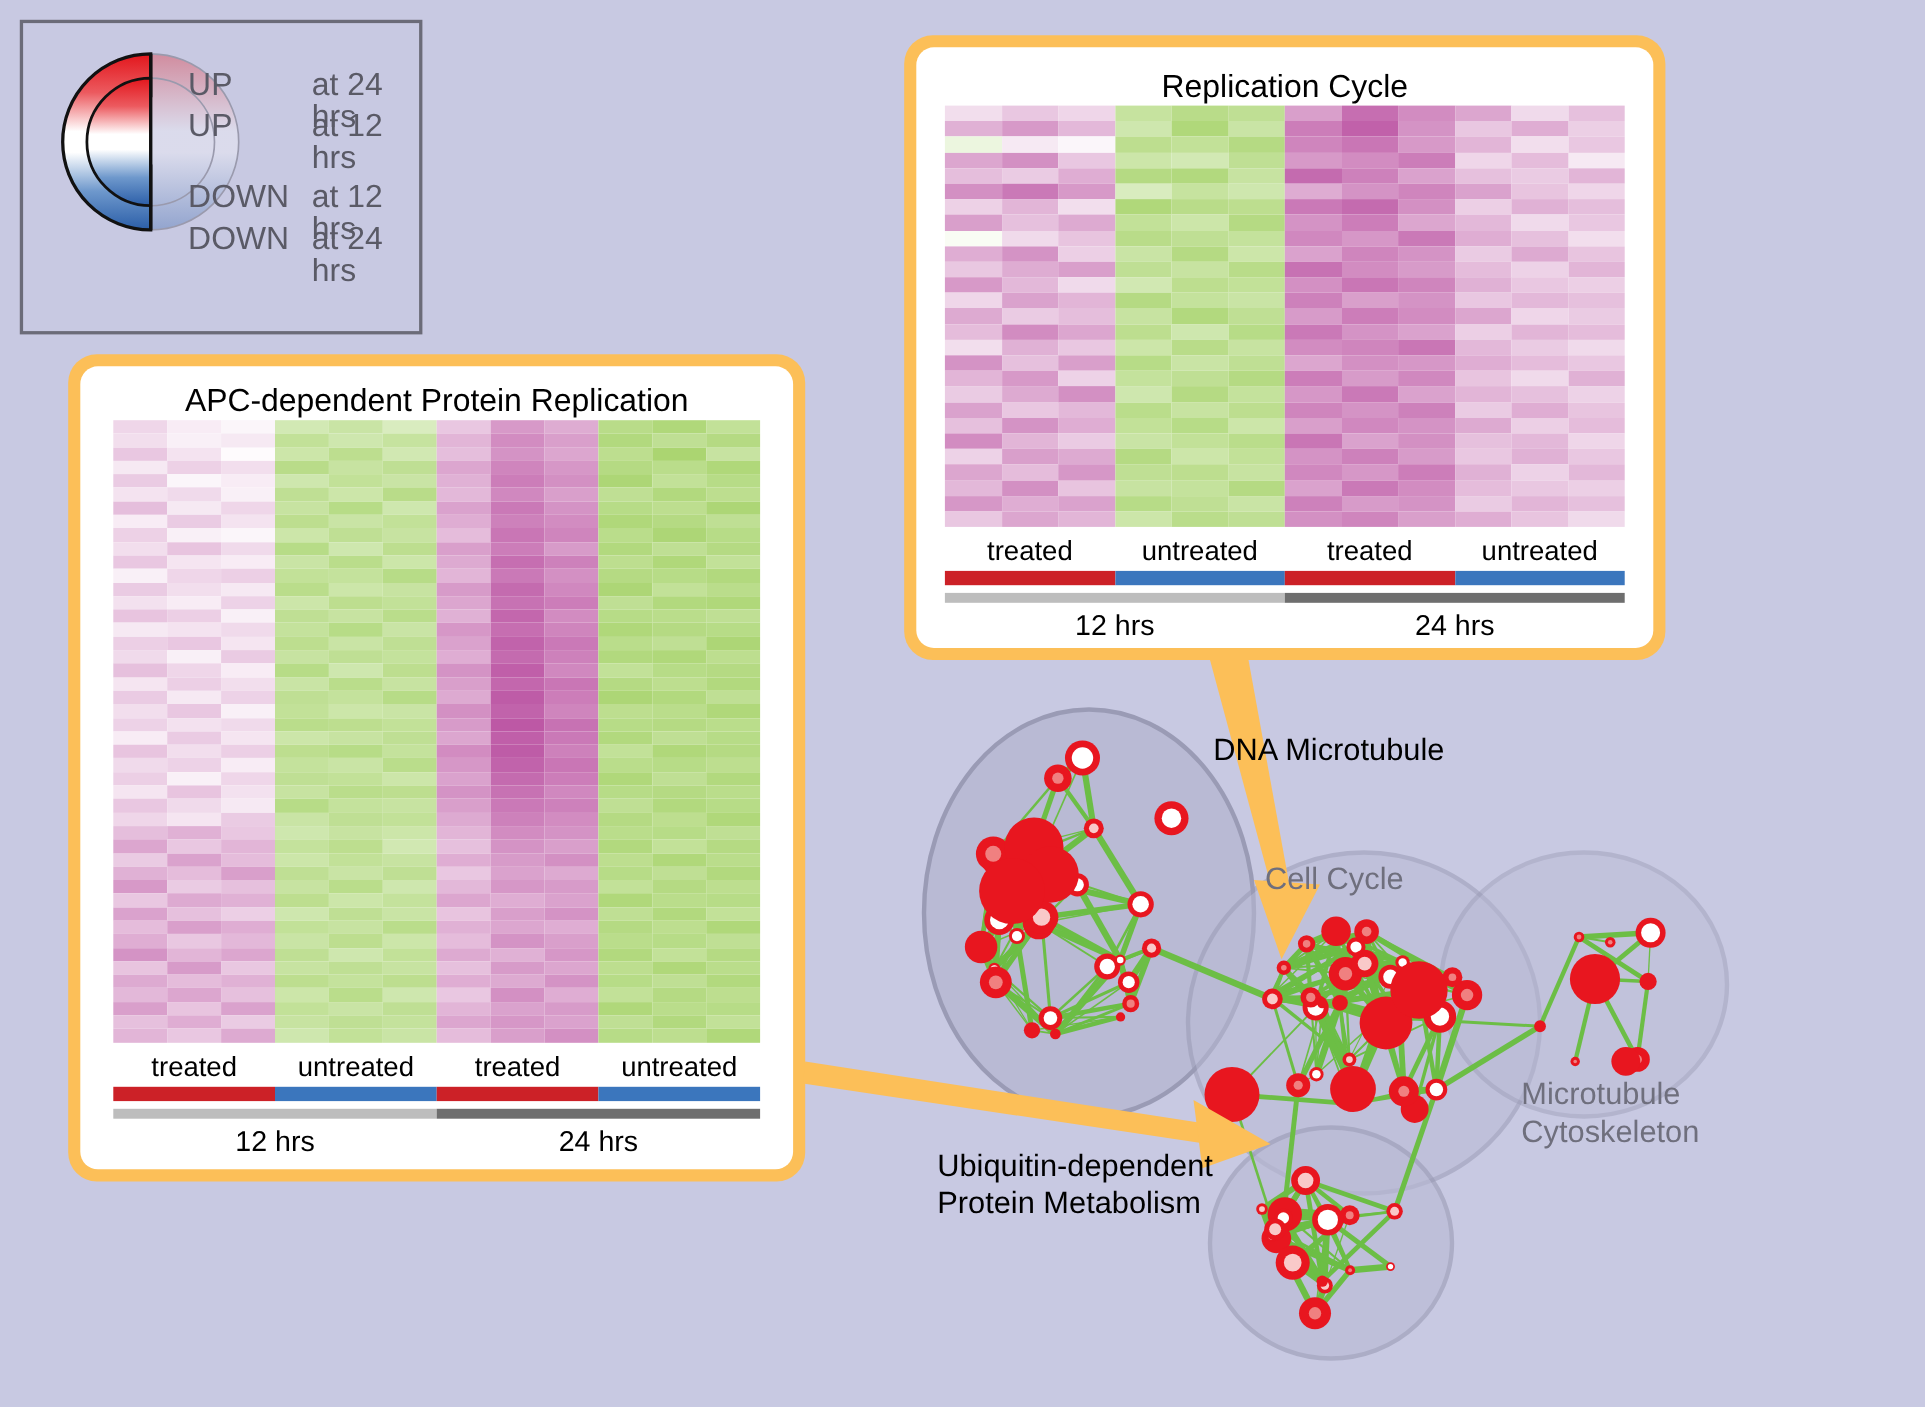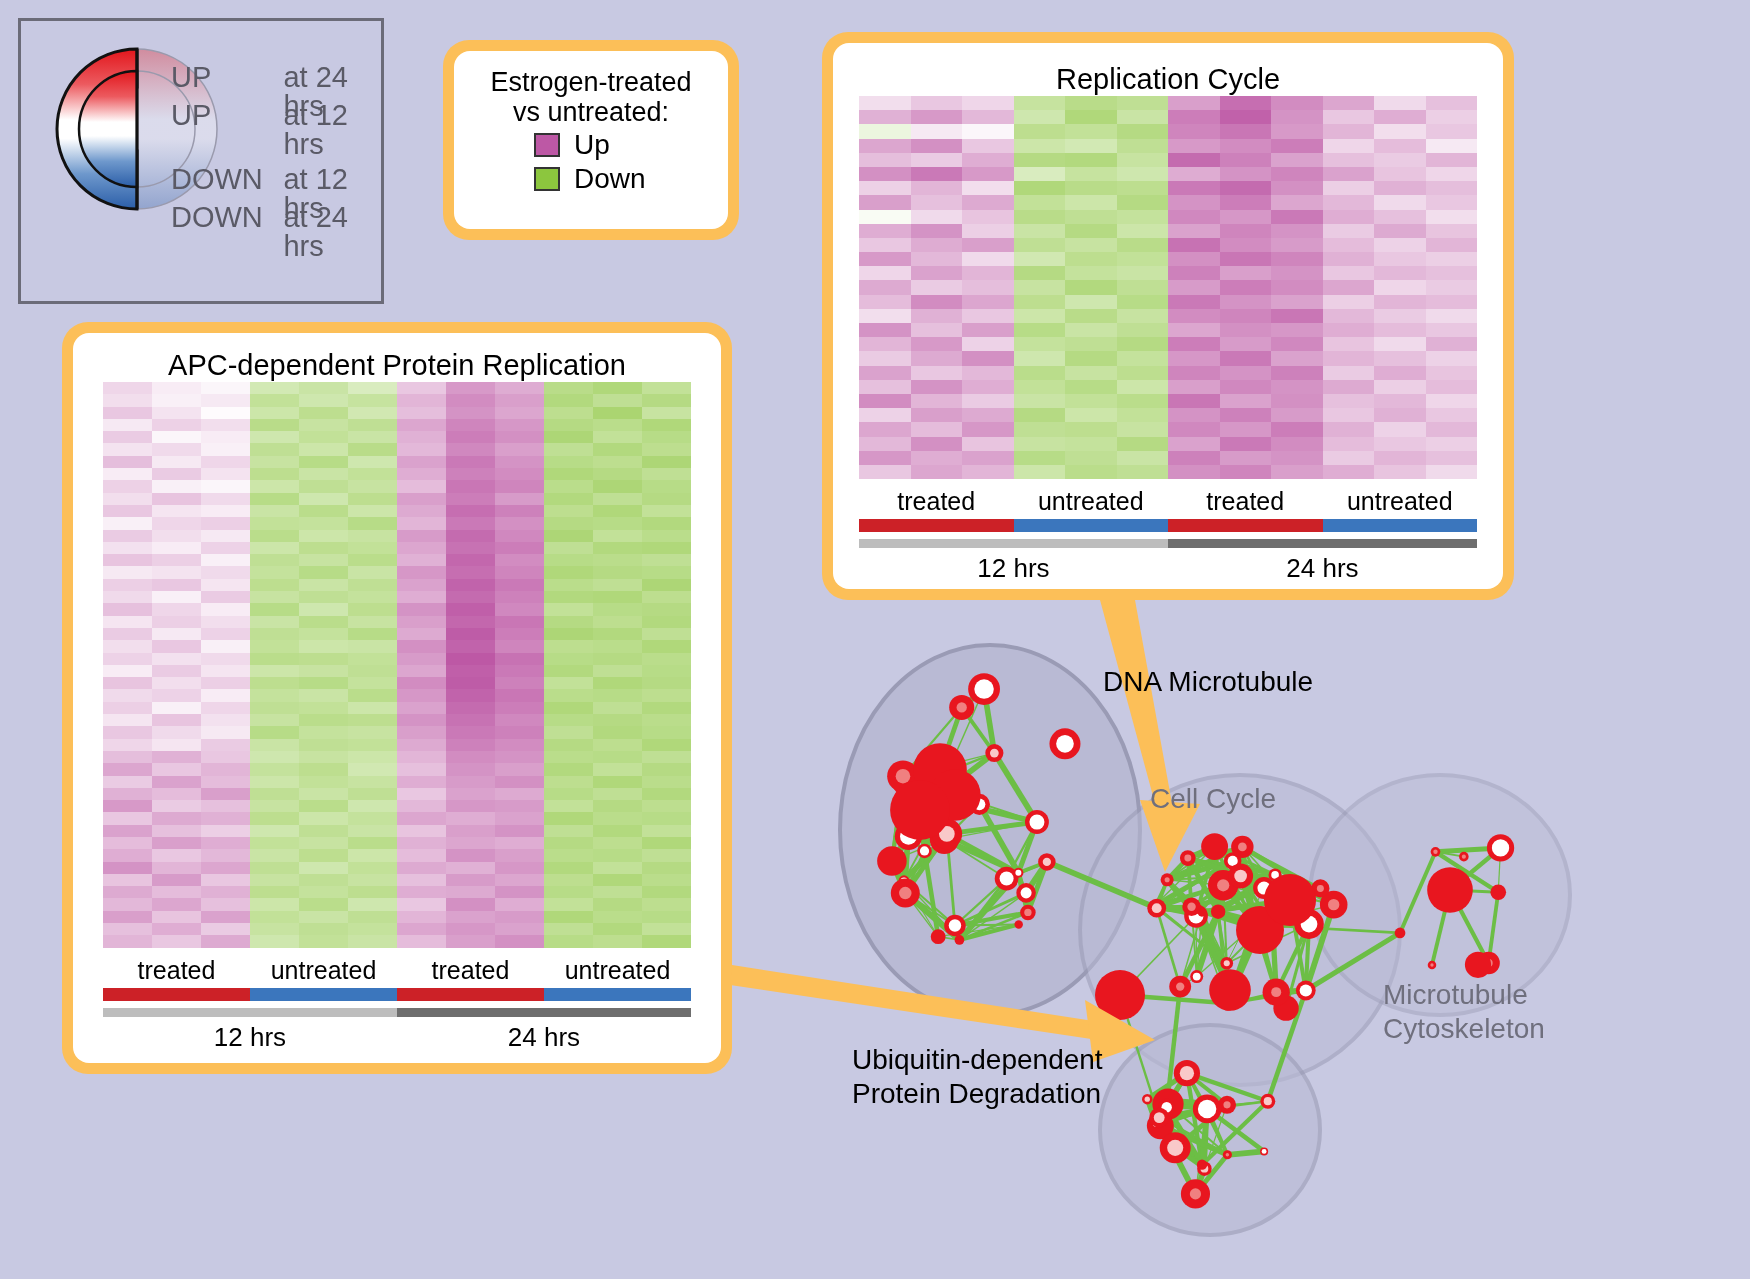--- a/index.html
+++ b/index.html
@@ -125,36 +125,20 @@
       <div class="krow r4">
         <span class="kw">DOWN</span>
         <span>at 24 hrs</span>
       </div>
     </div>
 
     <div class="caption">
     </div>
   </div>
 
-  <div class="panel" id="legend">
-    <div class="inner">
-      <div class="ltitle">
-        <div>Estrogen-treated</div>
-        <div>vs untreated:</div>
-      </div>
-      <div class="lrow">
-        <span class="swatch" id="sw-up" style="background: rgb(189, 88, 165);"></span>
-        <span>Up</span>
-      </div>
-      <div class="lrow">
-        <span class="swatch" id="sw-down" style="background: rgb(140, 198, 62);"></span>
-        <span>Down</span>
-      </div>
-    </div>
-  </div>
 
   <div class="panel" id="repfork">
     <div class="inner">
       <div class="hm-title">Replication Cycle</div>
       <div style="padding:0 26px;">
         <div class="heatmap" id="hm-rep" style="grid-template-columns: repeat(12, 1fr);">
             <div class="hm-cell" style="height: 14.2px; background: rgb(242, 222, 237);"></div>
             <div class="hm-cell" style="height: 14.2px; background: rgb(233, 199, 225);"></div>
             <div class="hm-cell" style="height: 14.2px; background: rgb(239, 214, 233);"></div>
             <div class="hm-cell" style="height: 14.2px; background: rgb(198, 227, 159);"></div>
@@ -1734,15 +1718,15 @@
     <path d="M1140 800 L1200 804 L1165 872 Z" fill="#fcbf58"></path>
     <path d="M732 965 L1100 1022 L1098 1040 L730 985 Z" fill="#fcbf58"></path>
     <path d="M1085 1000 L1093 1062 L1155 1040 Z" fill="#fcbf58"></path>
   </svg>
 
   <div class="net-label" id="lbl-dna">DNA Microtubule</div>
   <div class="net-label" id="lbl-cc">Cell Cycle</div>
   <div class="net-label" id="lbl-mt">Microtubule
 Cytoskeleton</div>
   <div class="net-label" id="lbl-ub">Ubiquitin-dependent
-Protein Degradation</div>
+Protein Metabolism</div>
 
 </div>
 
 </body></html>

